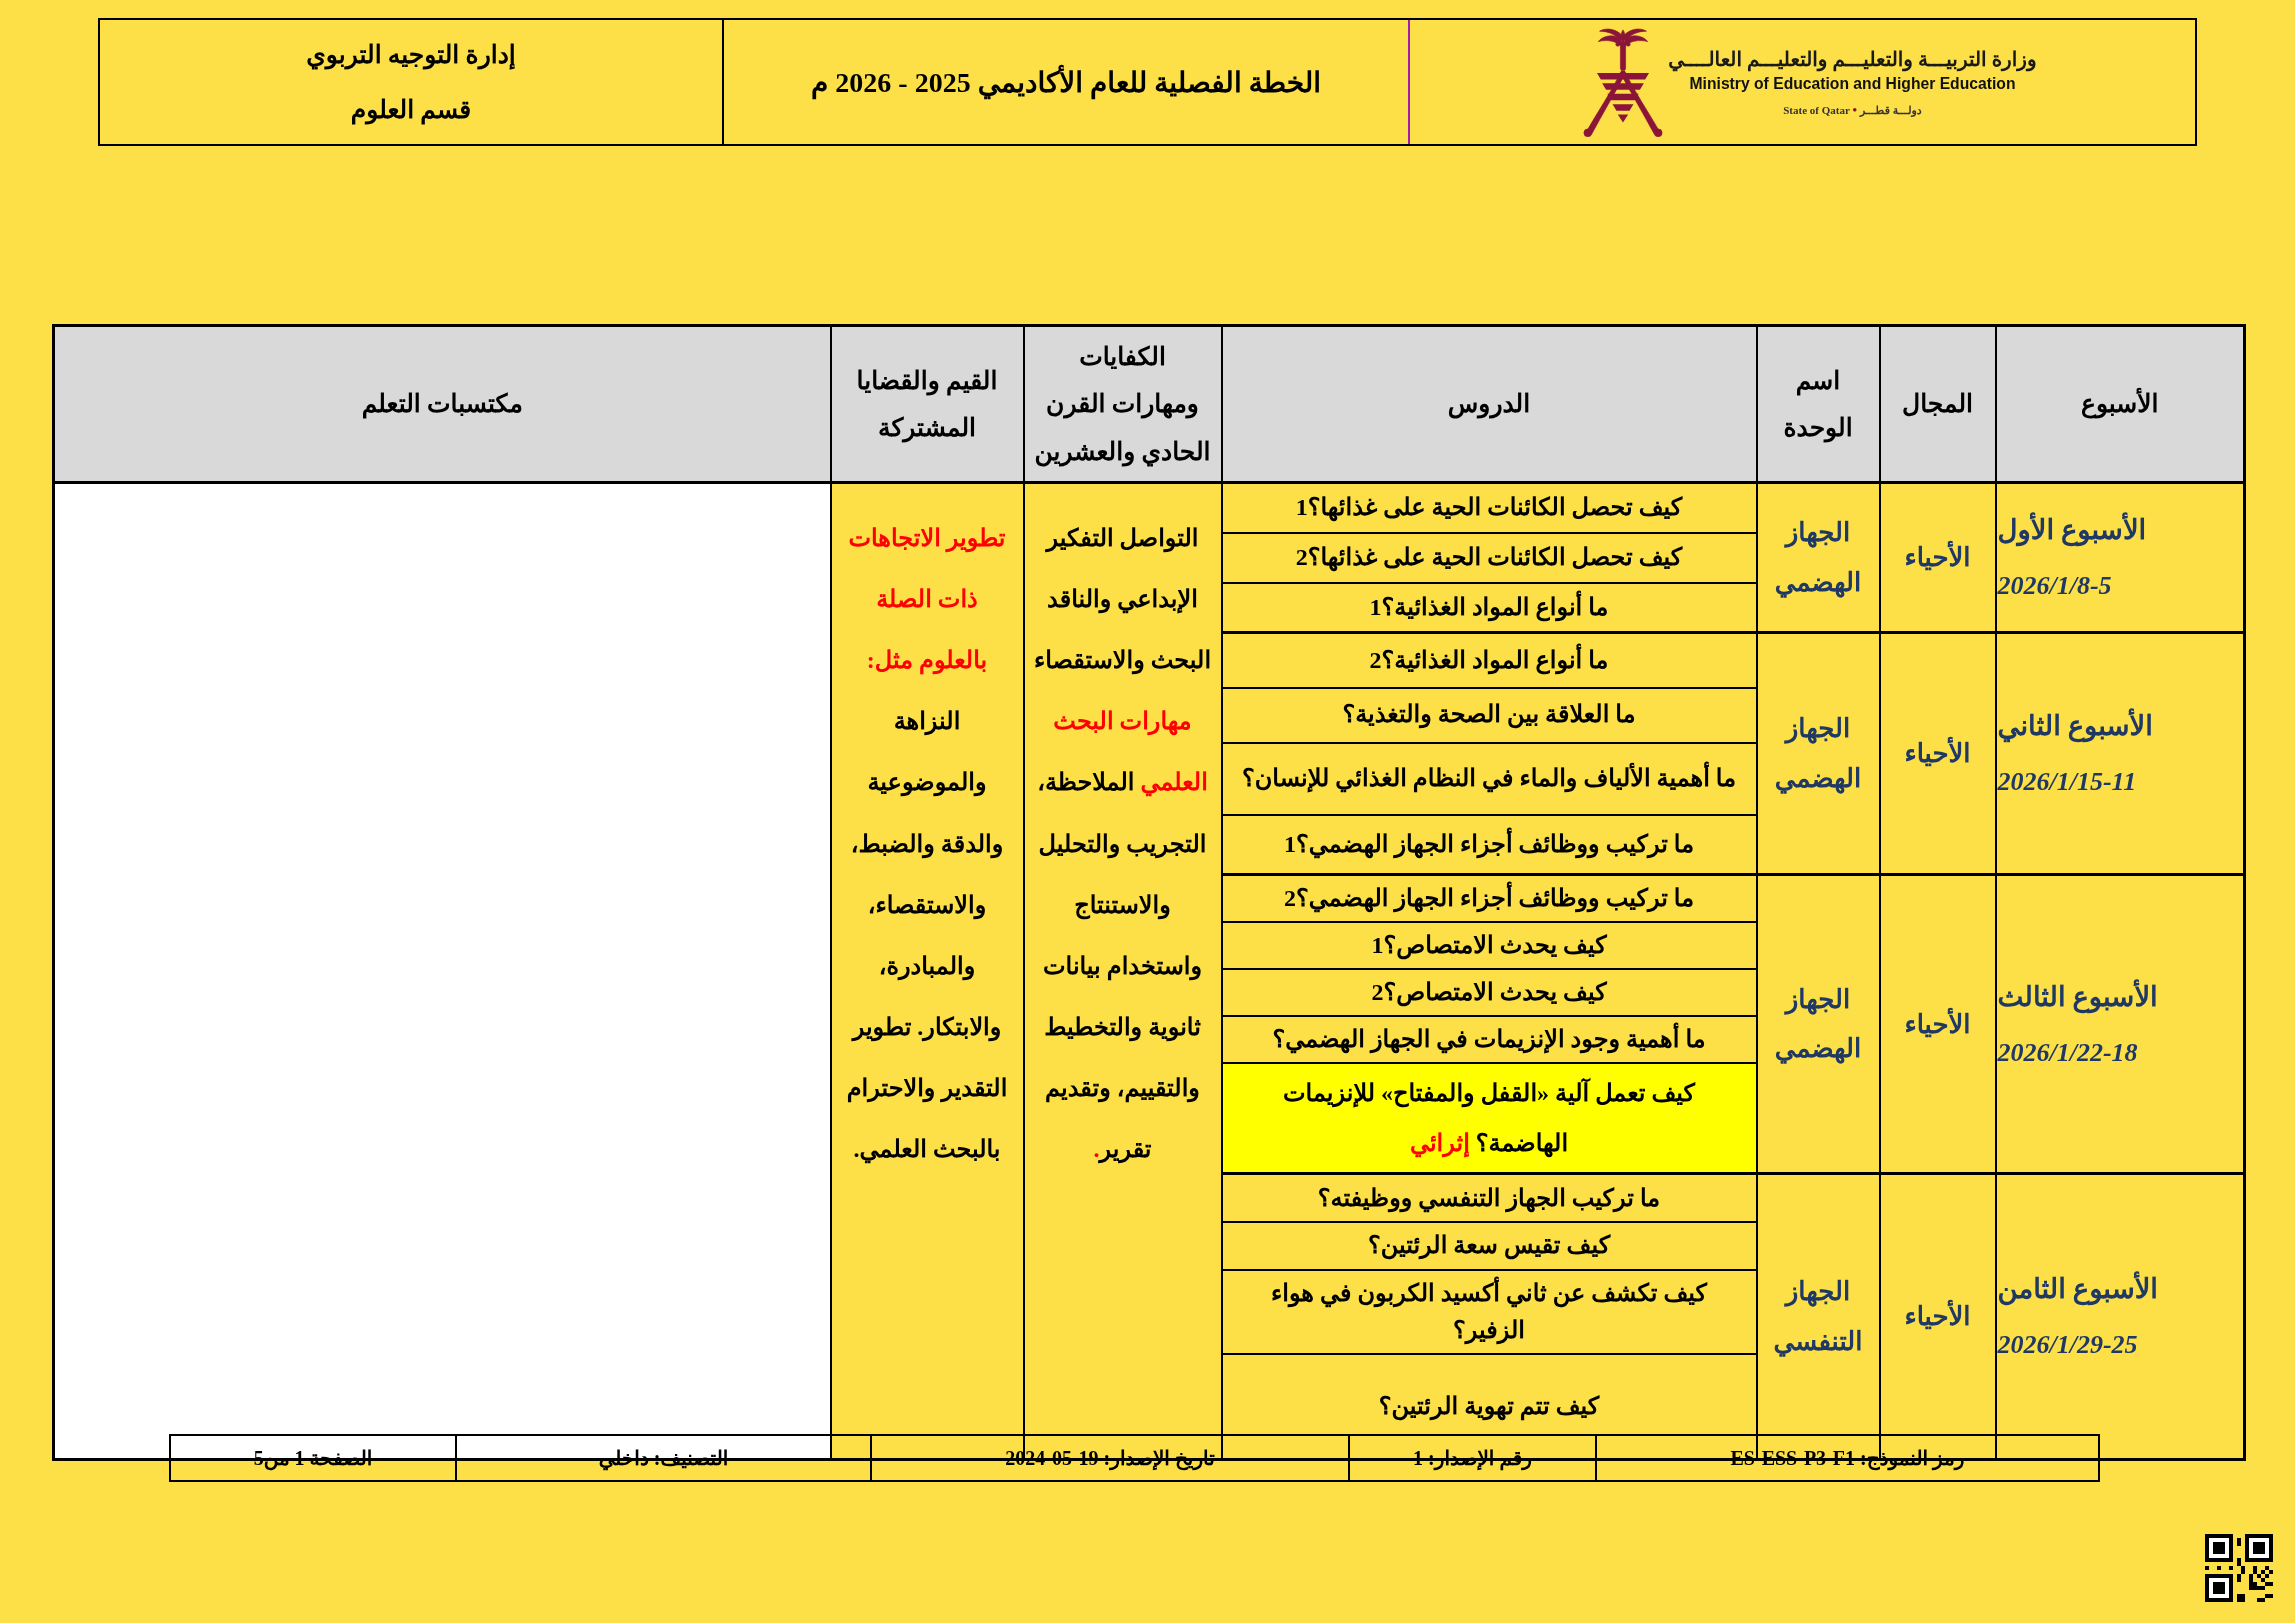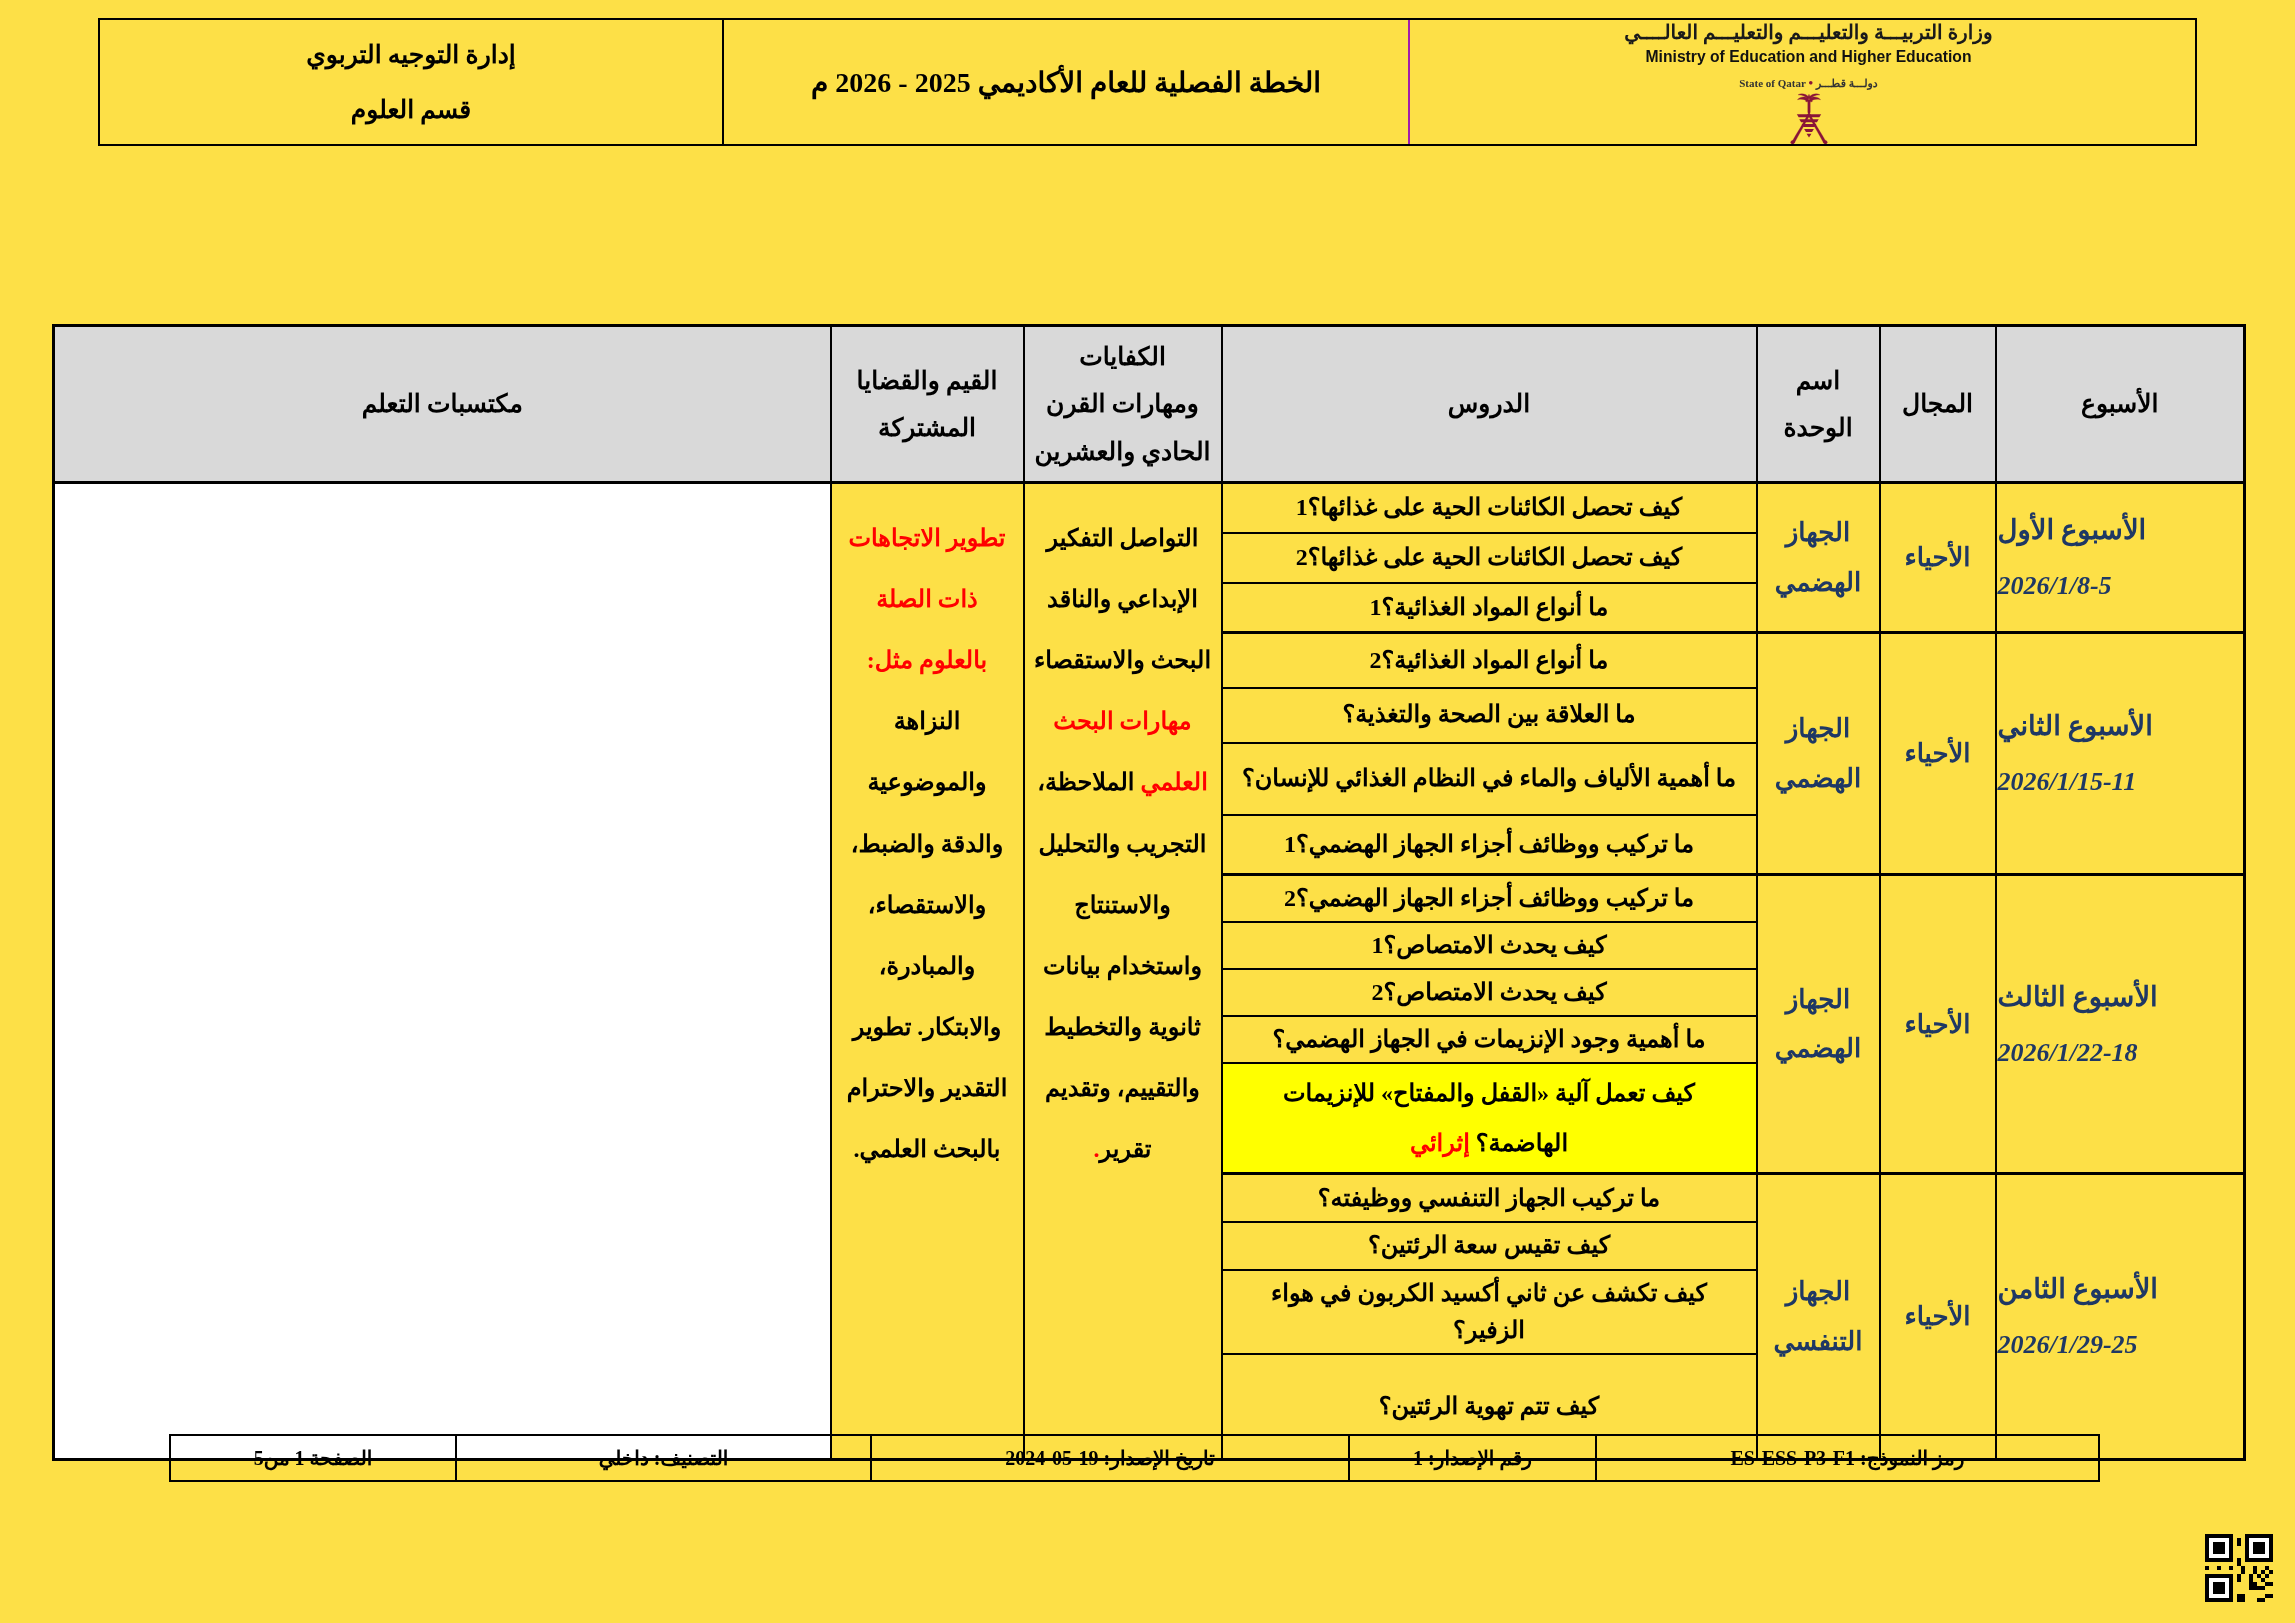--- a/index.html
+++ b/index.html
@@ -8,21 +8,21 @@
     font-family:"Liberation Serif","DejaVu Serif",serif;color:#000;
   }
   
   .hdr-box{
     position:absolute;left:98px;top:18.3px;width:2099px;height:128px;
     border:2.6px solid #000;display:flex;flex-direction:row;box-sizing:border-box;
   }
   .hdr-cell{box-sizing:border-box;display:flex;flex-direction:column;justify-content:center;align-items:center;}
   .hdr-dept{width:624px;border-right:2px solid #000;font-weight:bold;font-size:25px;line-height:2.2;direction:rtl;text-align:center;}
   .hdr-title{width:686px;border-right:2px solid #a21caf;font-weight:bold;font-size:28px;direction:rtl;text-align:center;}
-  .hdr-logo{flex:1;flex-direction:column;justify-content:center;gap:2px;direction:rtl;padding-left:12px;}
+  .hdr-logo{flex:1;flex-direction:row;justify-content:center;gap:2px;direction:rtl;padding-left:12px;}
   .logo-txt{display:flex;flex-direction:column;align-items:center;direction:rtl;}
   .logo-ar{font-size:20px;font-weight:bold;color:#1a1a1a;letter-spacing:0px;}
   .logo-en{font-size:15.7px;font-weight:bold;color:#111;font-family:"Liberation Sans",sans-serif;margin-top:3.9px;}
   .logo-state{font-size:11px;font-weight:bold;color:#333;margin-top:9px;}
   .logo-state .dot{color:#8A1538;font-size:13px;}
   
   .doc-title{position:absolute;left:0;top:191px;width:2295px;text-align:center;direction:rtl;
     font-weight:bold;font-size:30px;line-height:64px;}
   .red{color:#FF0000;}
   

